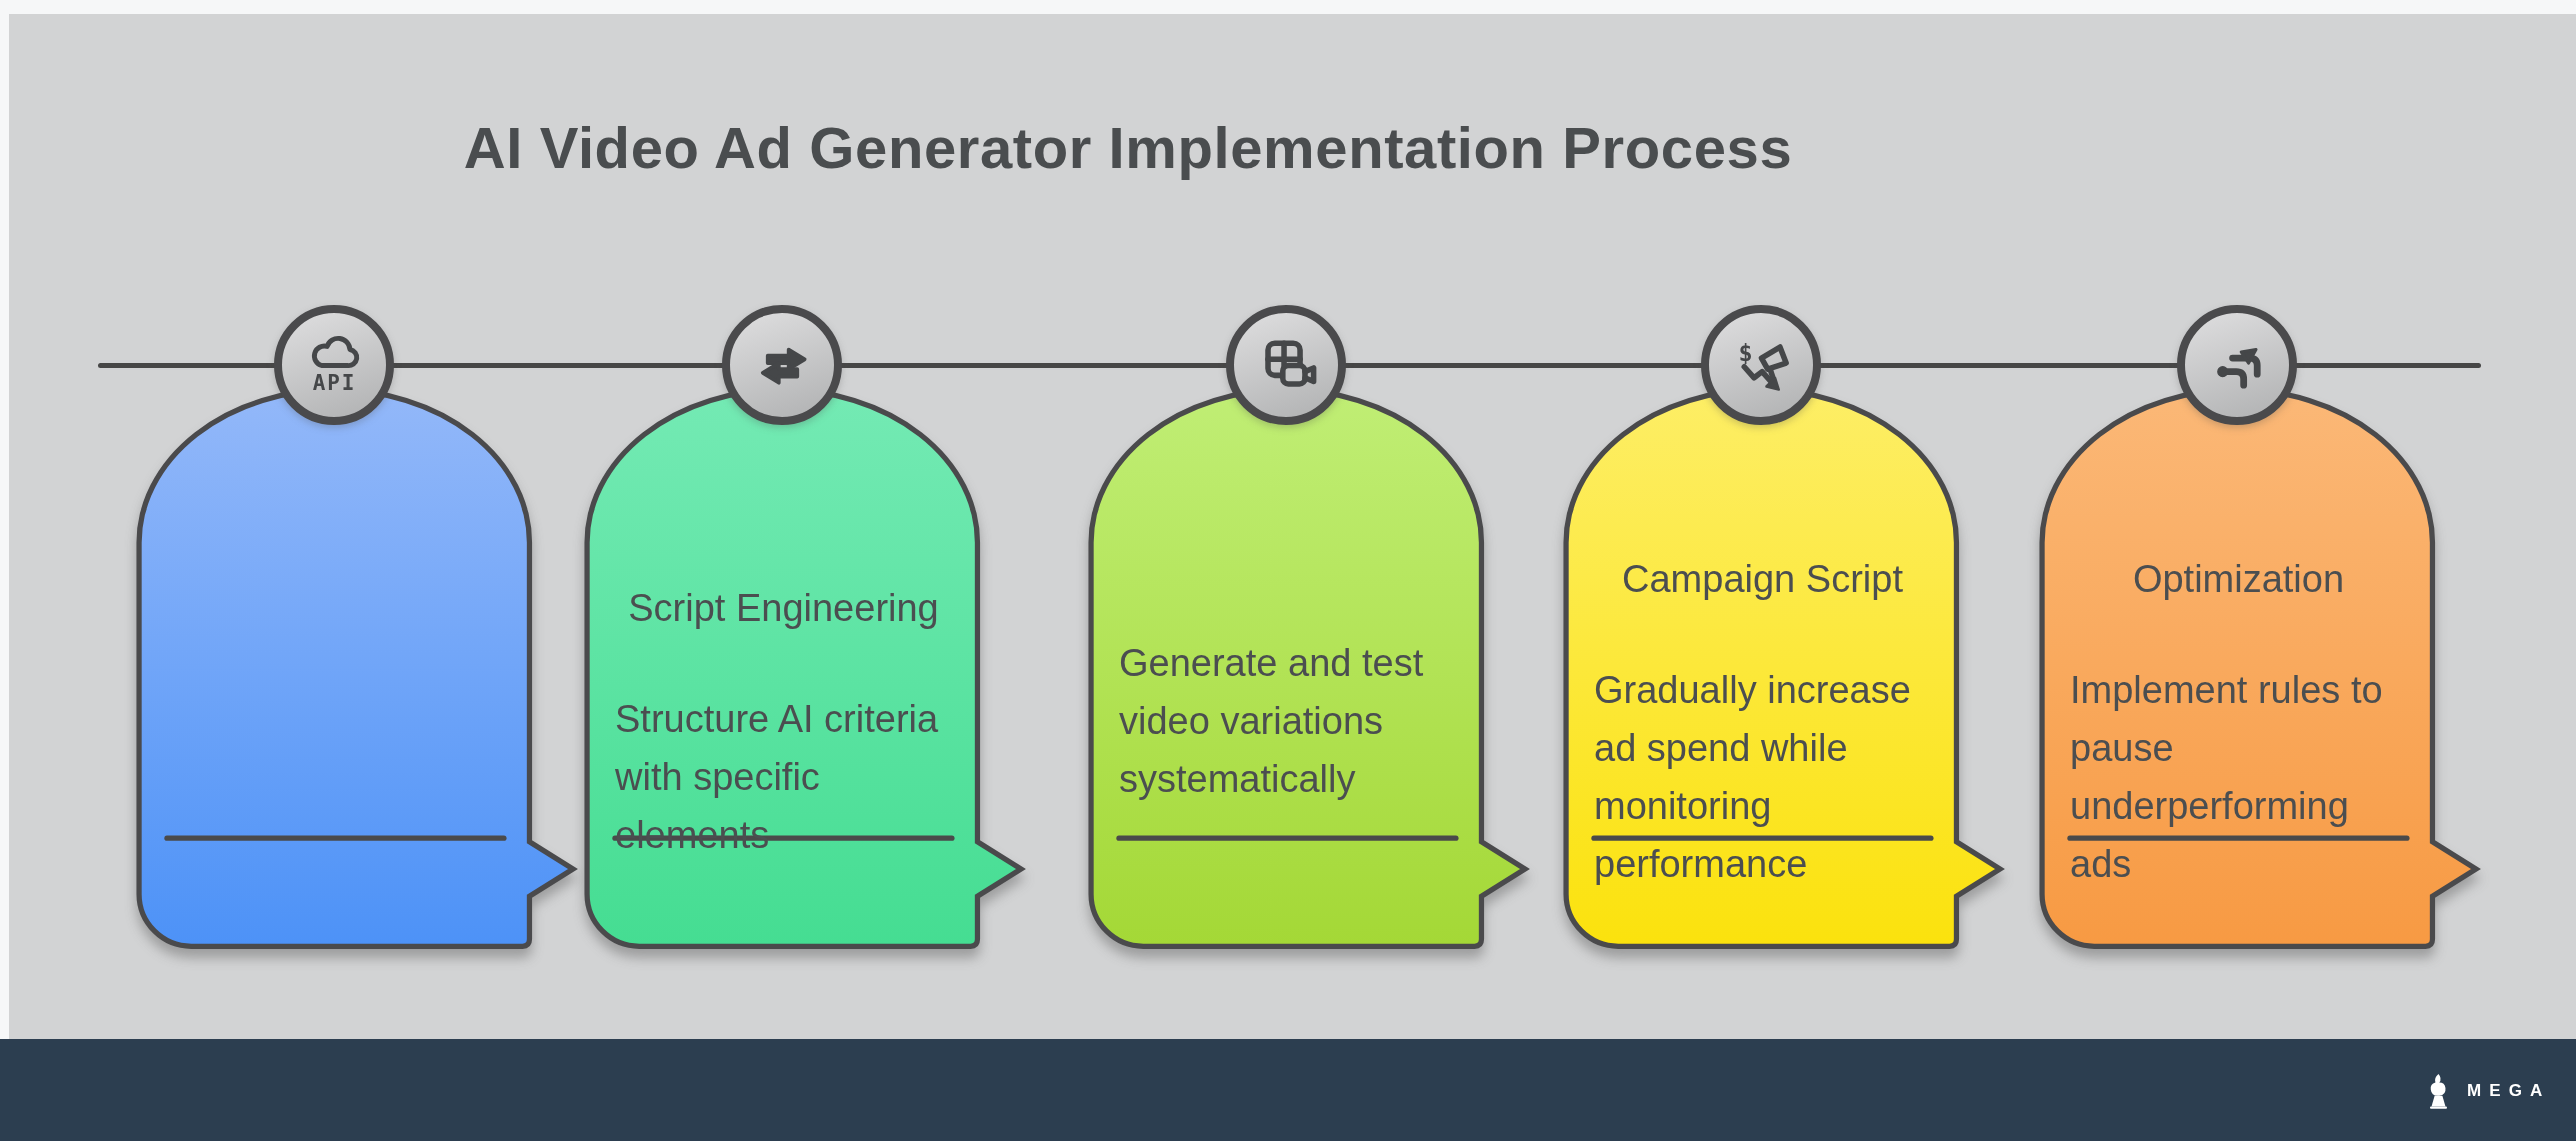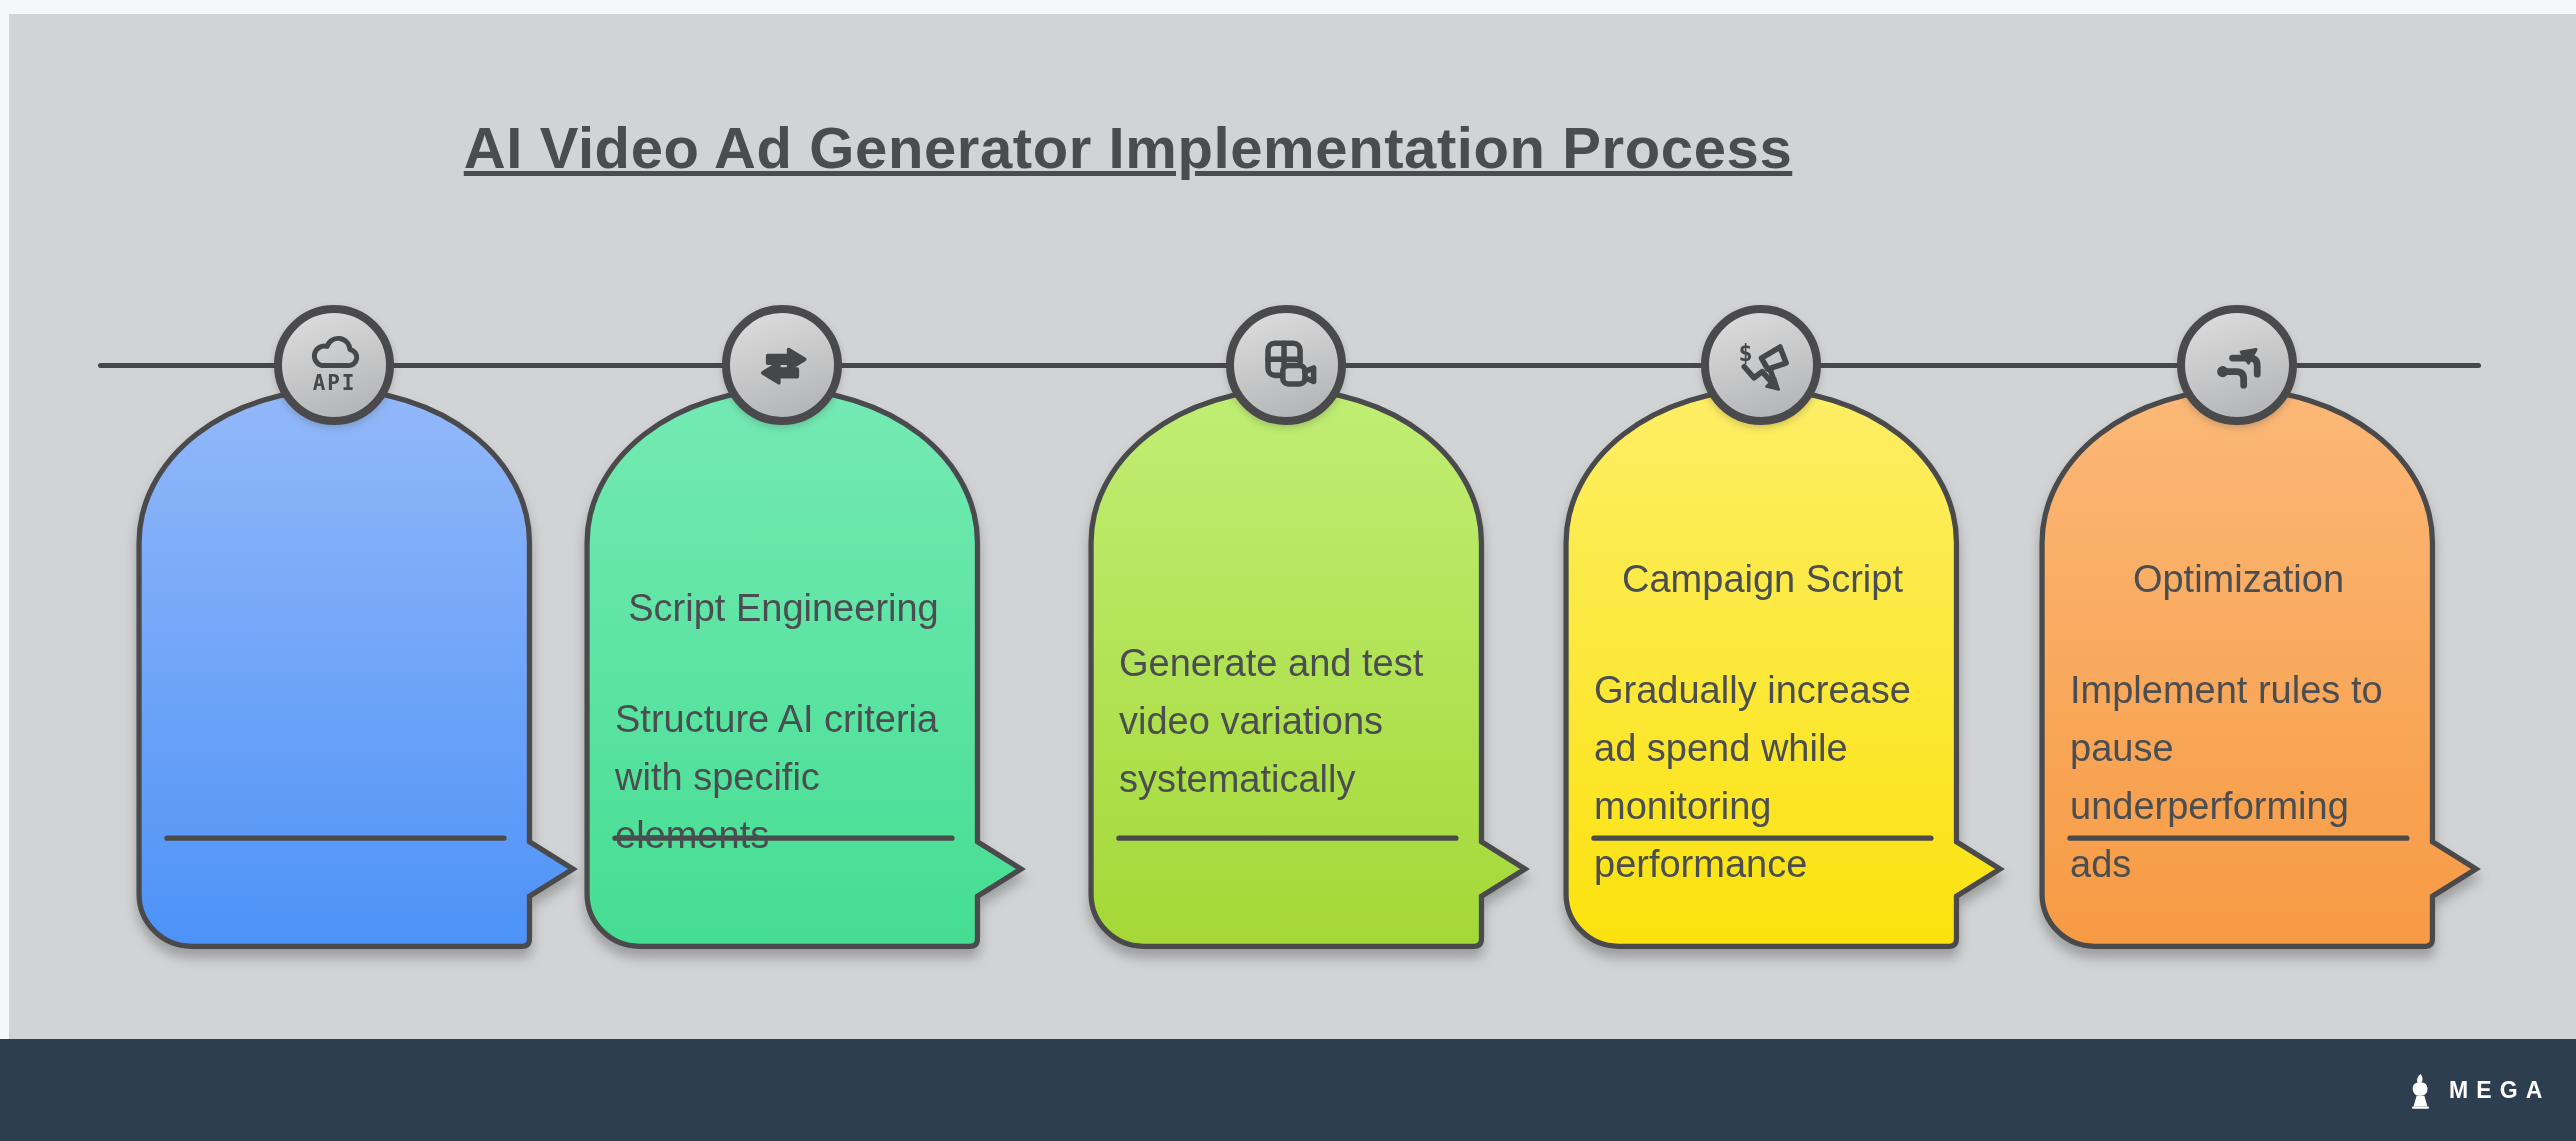--- a/index.html
+++ b/index.html
@@ -11,21 +11,20 @@
   
   .canvas{
     position:absolute;left:9.3px;top:14px;right:0;bottom:103px;
     background:#d2d3d4;
   }
   
   .page-title{
     position:absolute;left:0;top:114px;width:2256px;
     text-align:center;font-size:58px;font-weight:bold;color:#4a4d4f;
     letter-spacing:0.6px;
-    text-decoration:underline;
   }
   
   .timeline{
     position:absolute;left:98px;top:363px;width:2383px;height:5.2px;
     background:#474747;border-radius:2.9px;
   }
   
   #steps{position:absolute;left:0;top:0;width:2576px;height:1142px;}
   .step{position:absolute;top:0;width:391px;height:988px;}
   .step:nth-of-type(1){left:139px;}
@@ -58,21 +57,21 @@
   
   .footer{
     position:absolute;left:0;bottom:0;width:2576px;height:103px;
     background:#2c3e50;
   }
   .brand{
     position:absolute;right:25.6px;top:50%;transform:translateY(-50%);
     display:flex;align-items:center;gap:12.8px;
   }
   .brand-name{
-    color:#ffffff;font-size:23px;font-weight:bold;letter-spacing:8.1px;
+    color:#ffffff;font-size:17px;font-weight:bold;letter-spacing:8.1px;
   }
   .icon-stroke{stroke:#454749;fill:none;stroke-linecap:round;stroke-linejoin:round;}
   .icon-fill{fill:#454749;stroke:#454749;stroke-linejoin:round;}
   .icon-text{fill:#454749;font-family:"DejaVu Sans Mono",monospace;font-weight:bold;}
 </style>
 </head>
 <body>
 
 <div class="canvas"></div>
 

